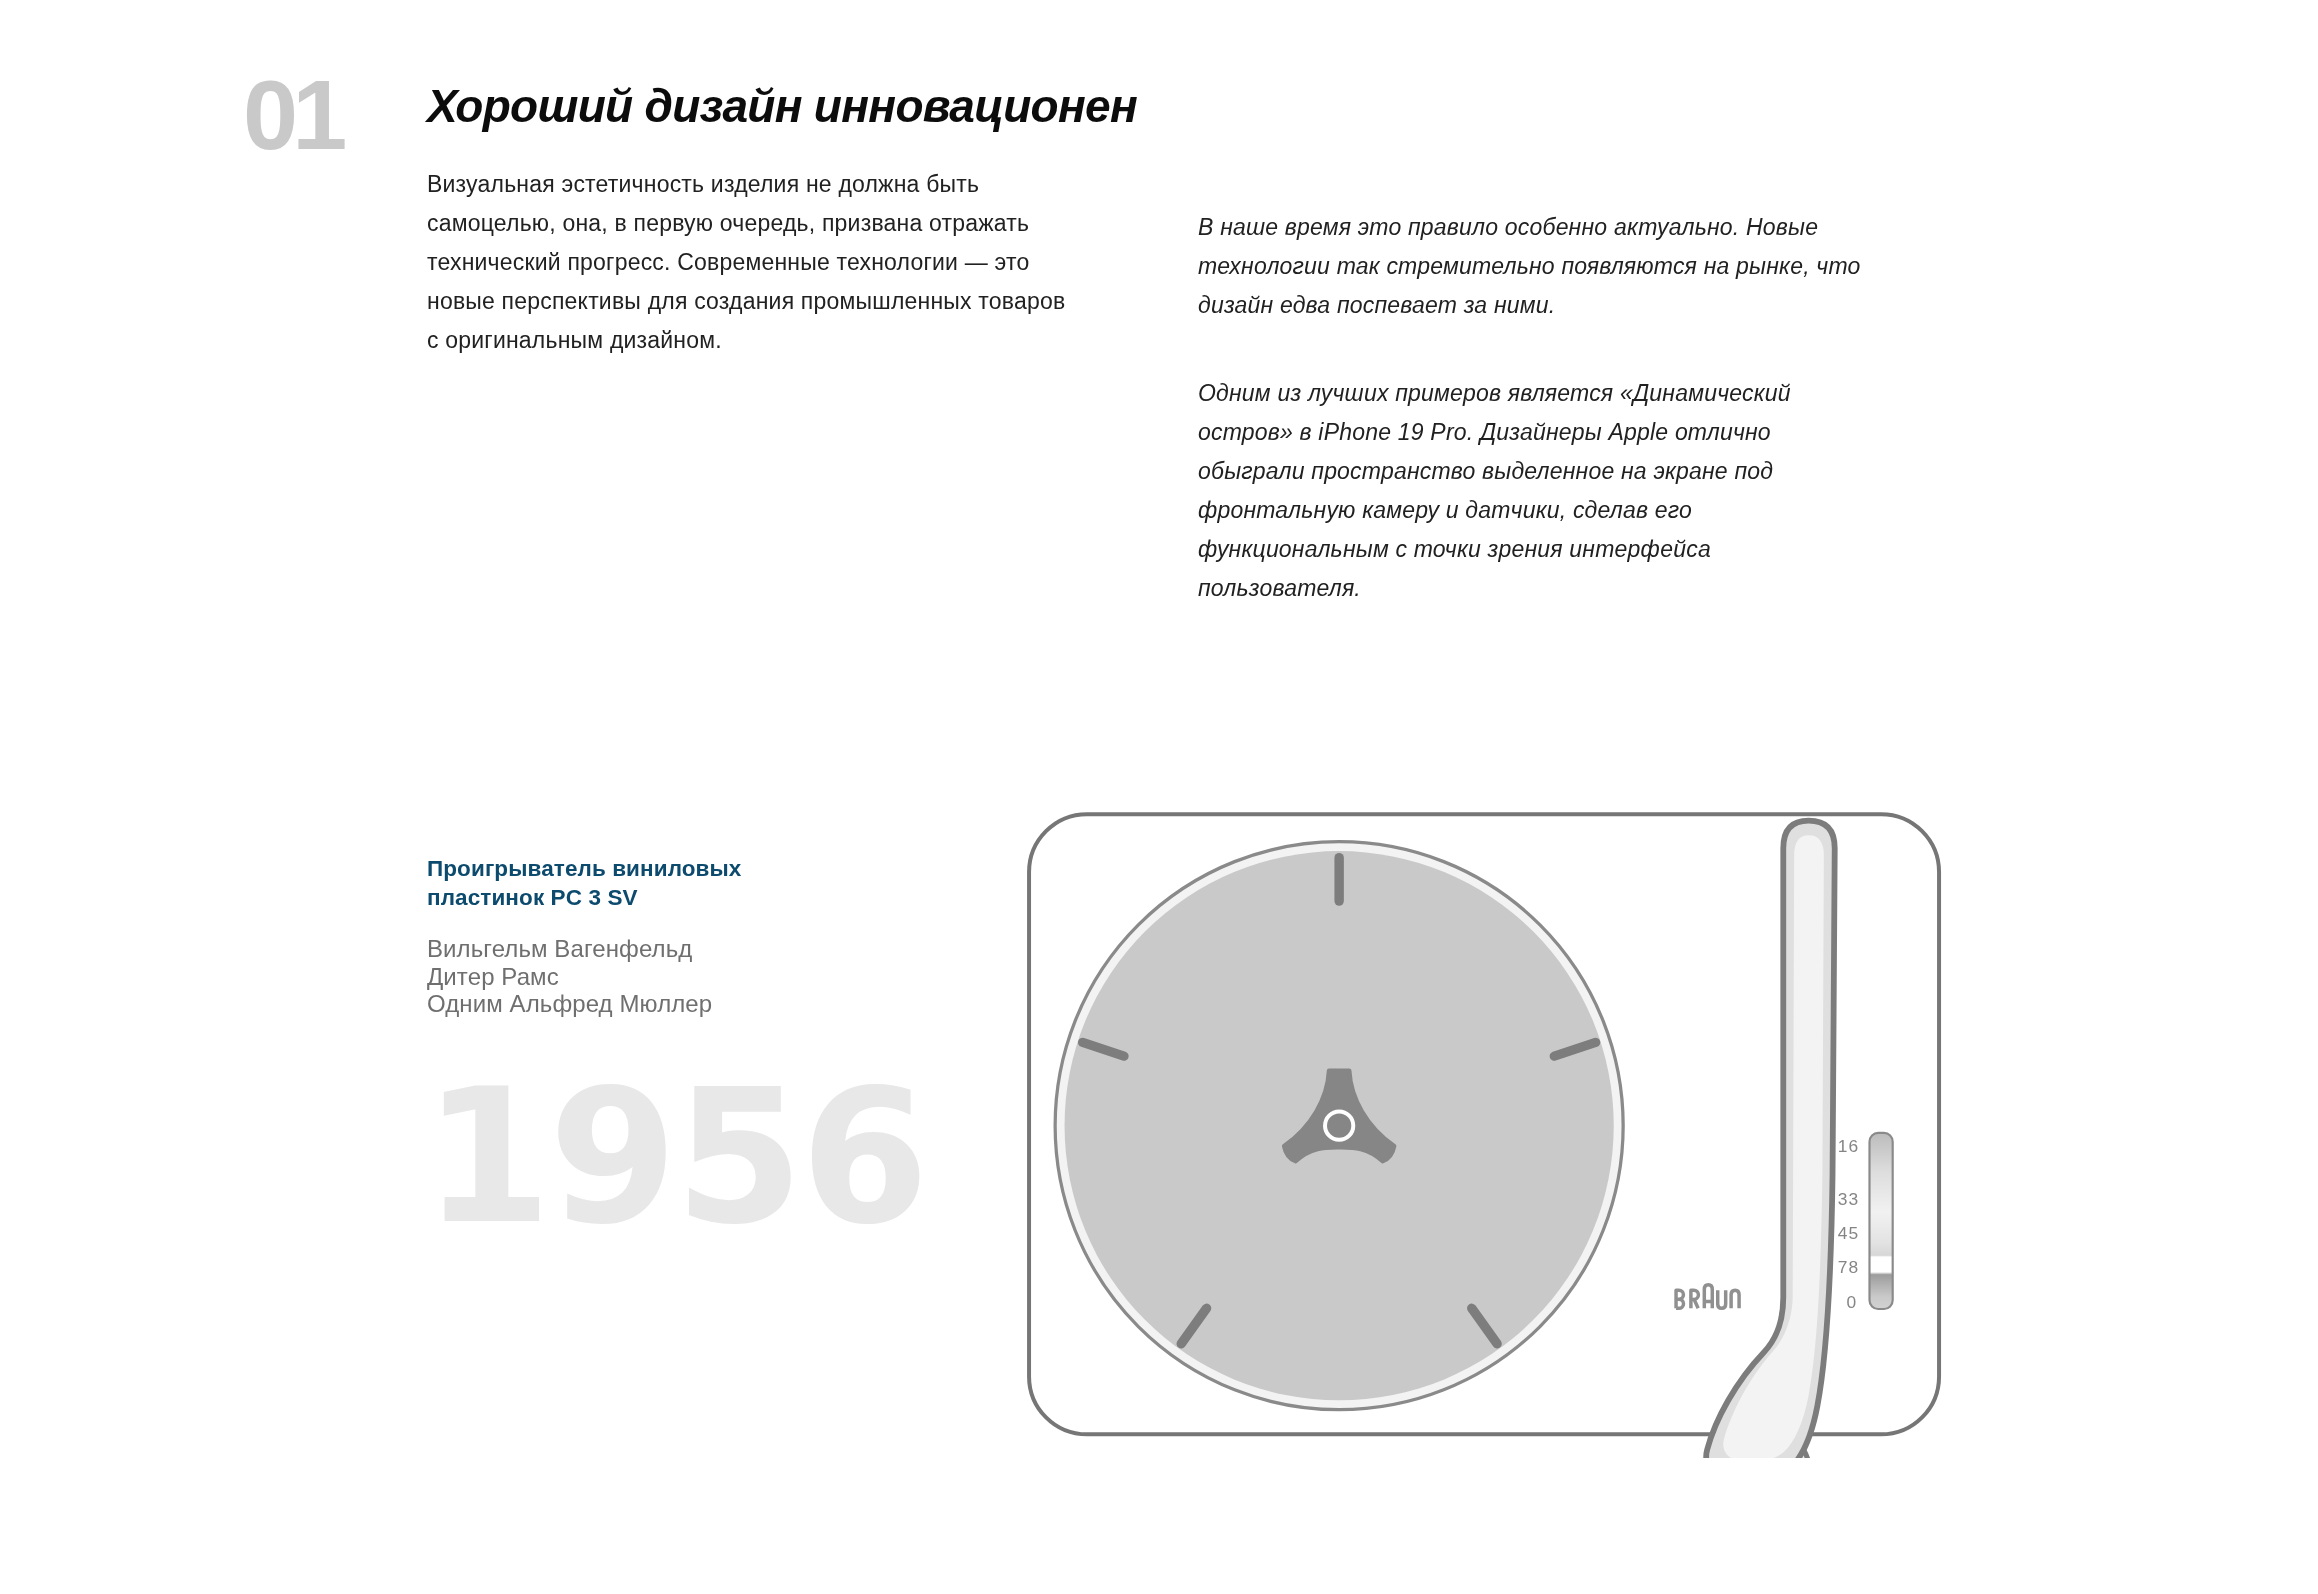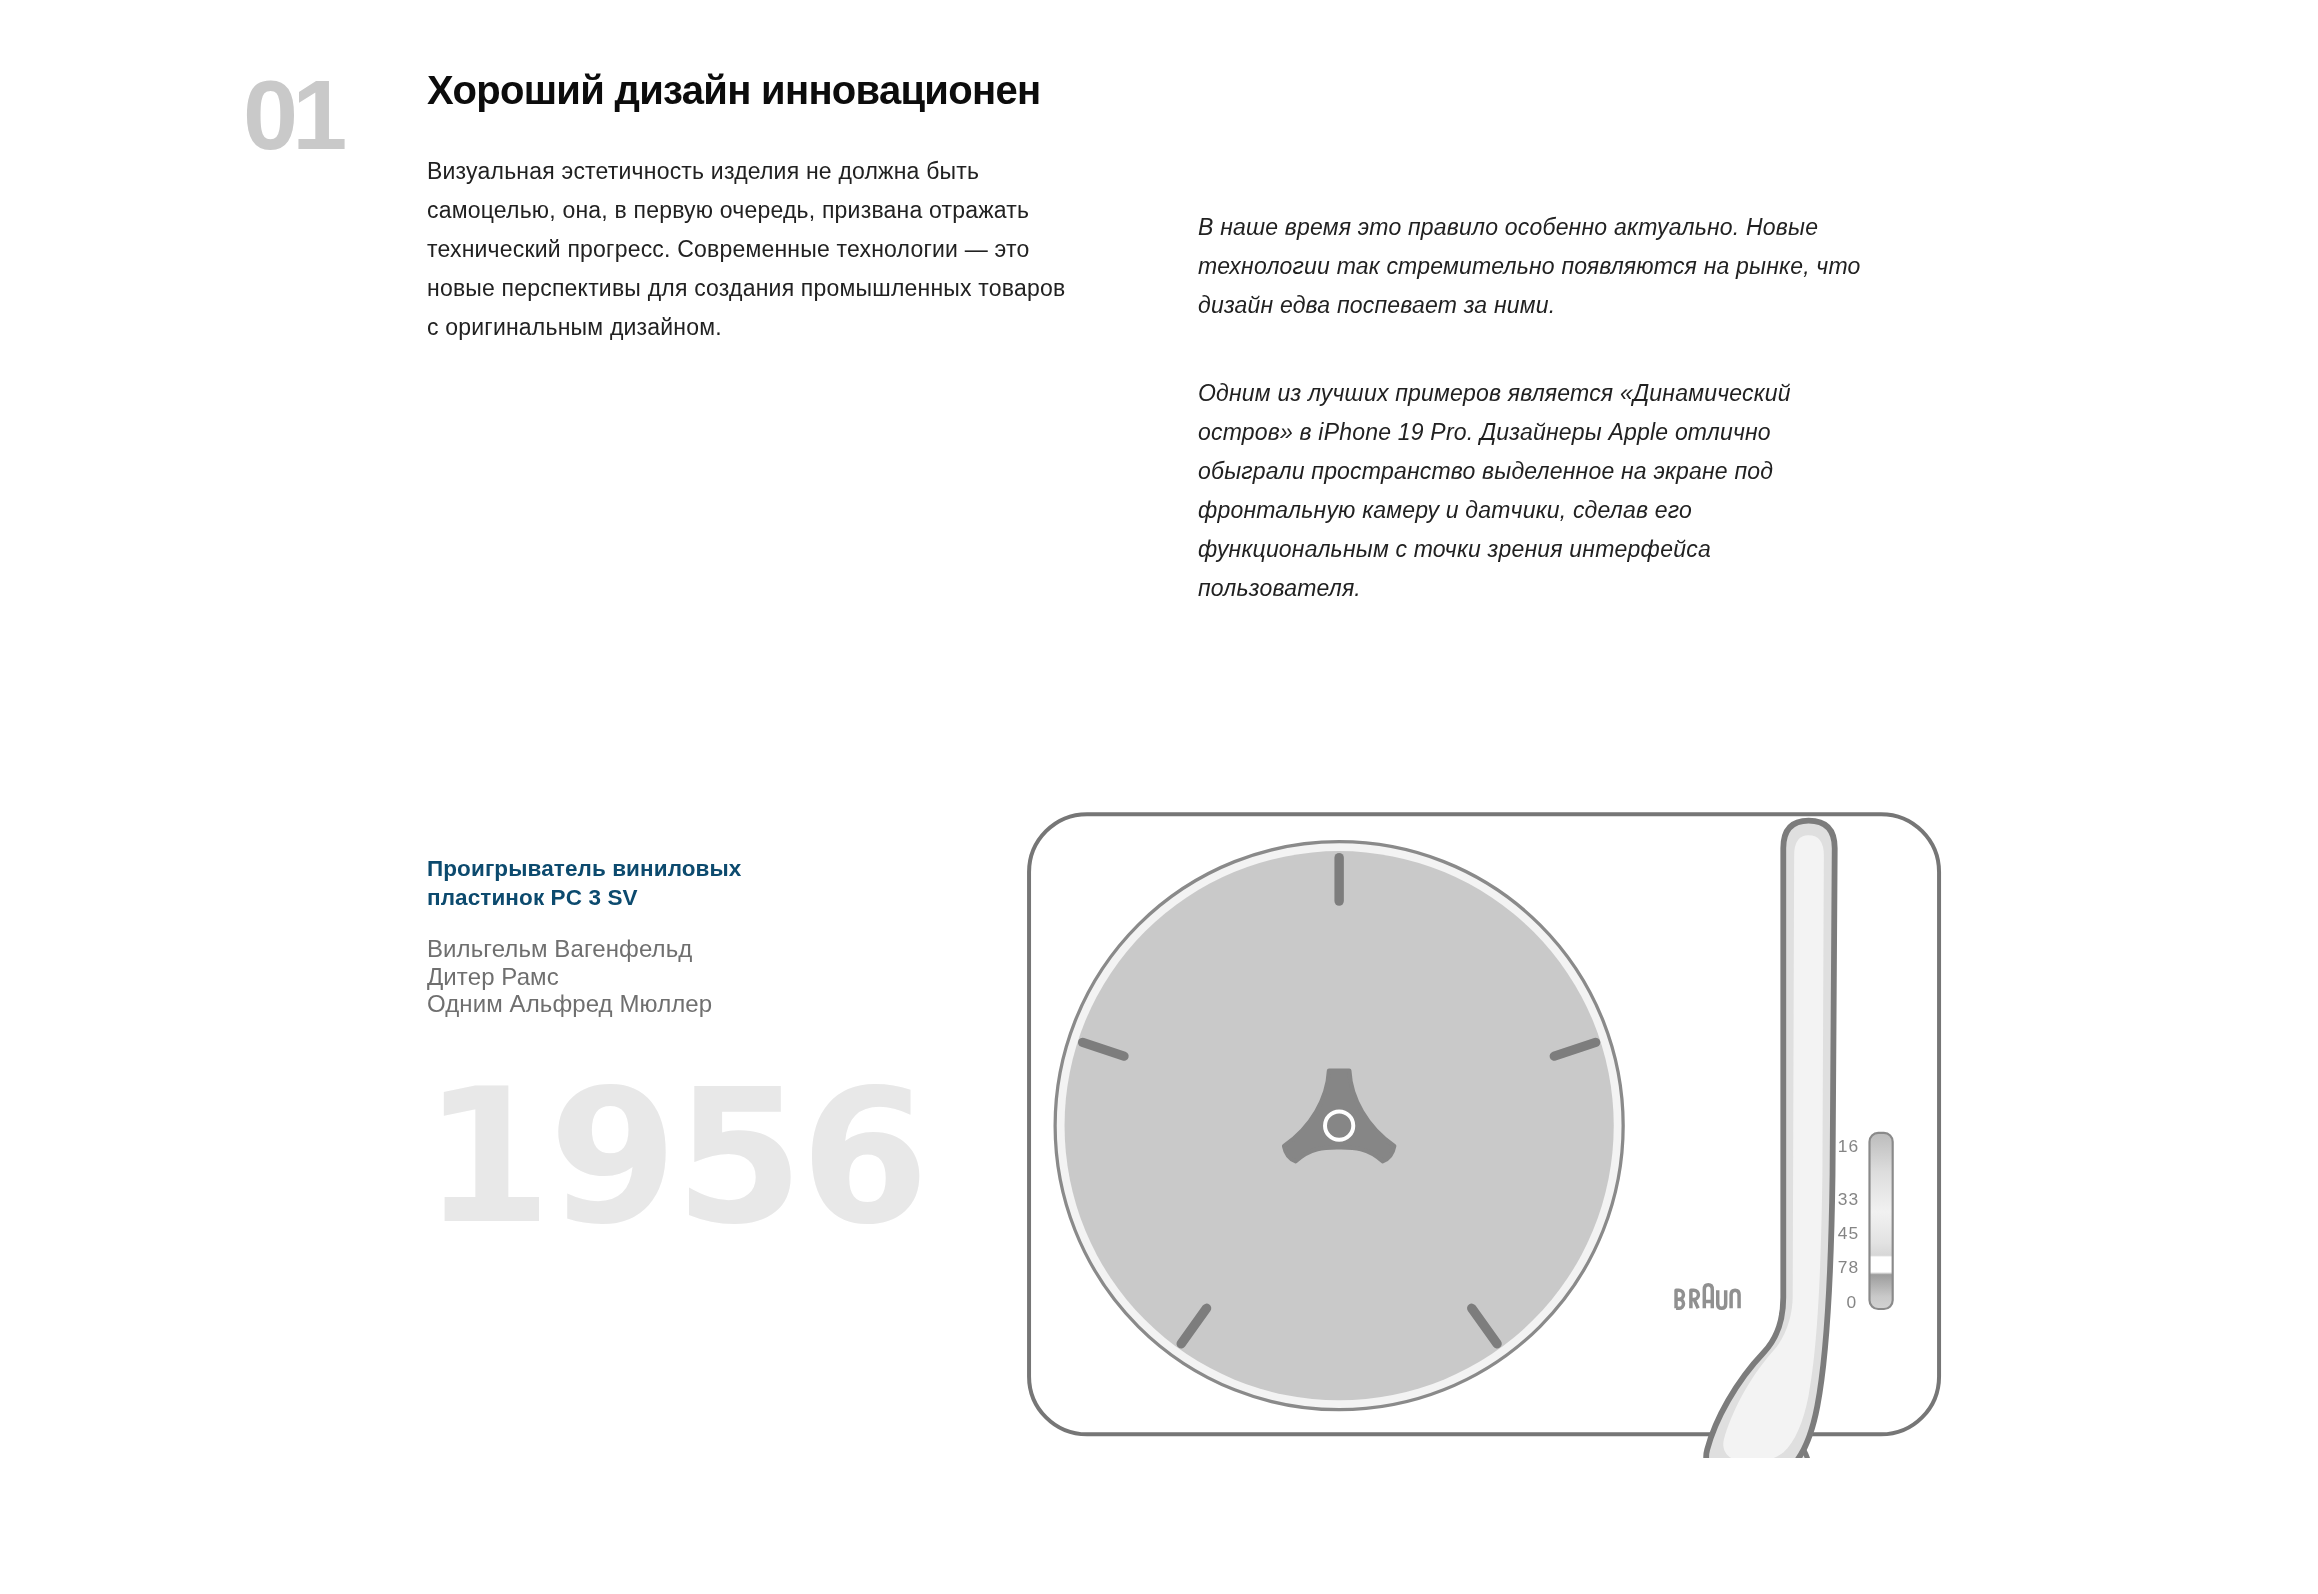--- a/index.html
+++ b/index.html
@@ -15,34 +15,35 @@
   .abs { position: absolute; }
 
   .section-number {
     left: 243px; top: 65px;
     font-size: 99px; font-weight: 700;
     letter-spacing: -5.8px;
     color: #c9c9c9;
     line-height: 1;
   }
   .page-title {
-    left: 427px; top: 67px;
-    font-size: 40px; font-weight: 700;
+    left: 427px; top: 80px;
+    font-size: 46px; font-weight: 700;
     letter-spacing: -0.7px;
     color: #0c0c0c;
     line-height: 1.15;
+    font-style: italic;
   }
   .col-text {
     font-size: 23px;
     line-height: 39px;
     letter-spacing: 0.2px;
     white-space: pre-line;
     color: #212121;
   }
-  .left-col { left: 427px; top: 152px; width: 725px; }
+  .left-col { left: 427px; top: 165px; width: 725px; }
   .right-col { left: 1198px; top: 169px; width: 710px; font-style: italic; }
   .right-col .para + .para { margin-top: 10px; }
 
   .product-name {
     left: 427px; top: 854px;
     font-size: 22.5px; font-weight: 700;
     line-height: 29px;
     letter-spacing: 0.1px;
     white-space: pre-line;
     color: #0c4a6e;

